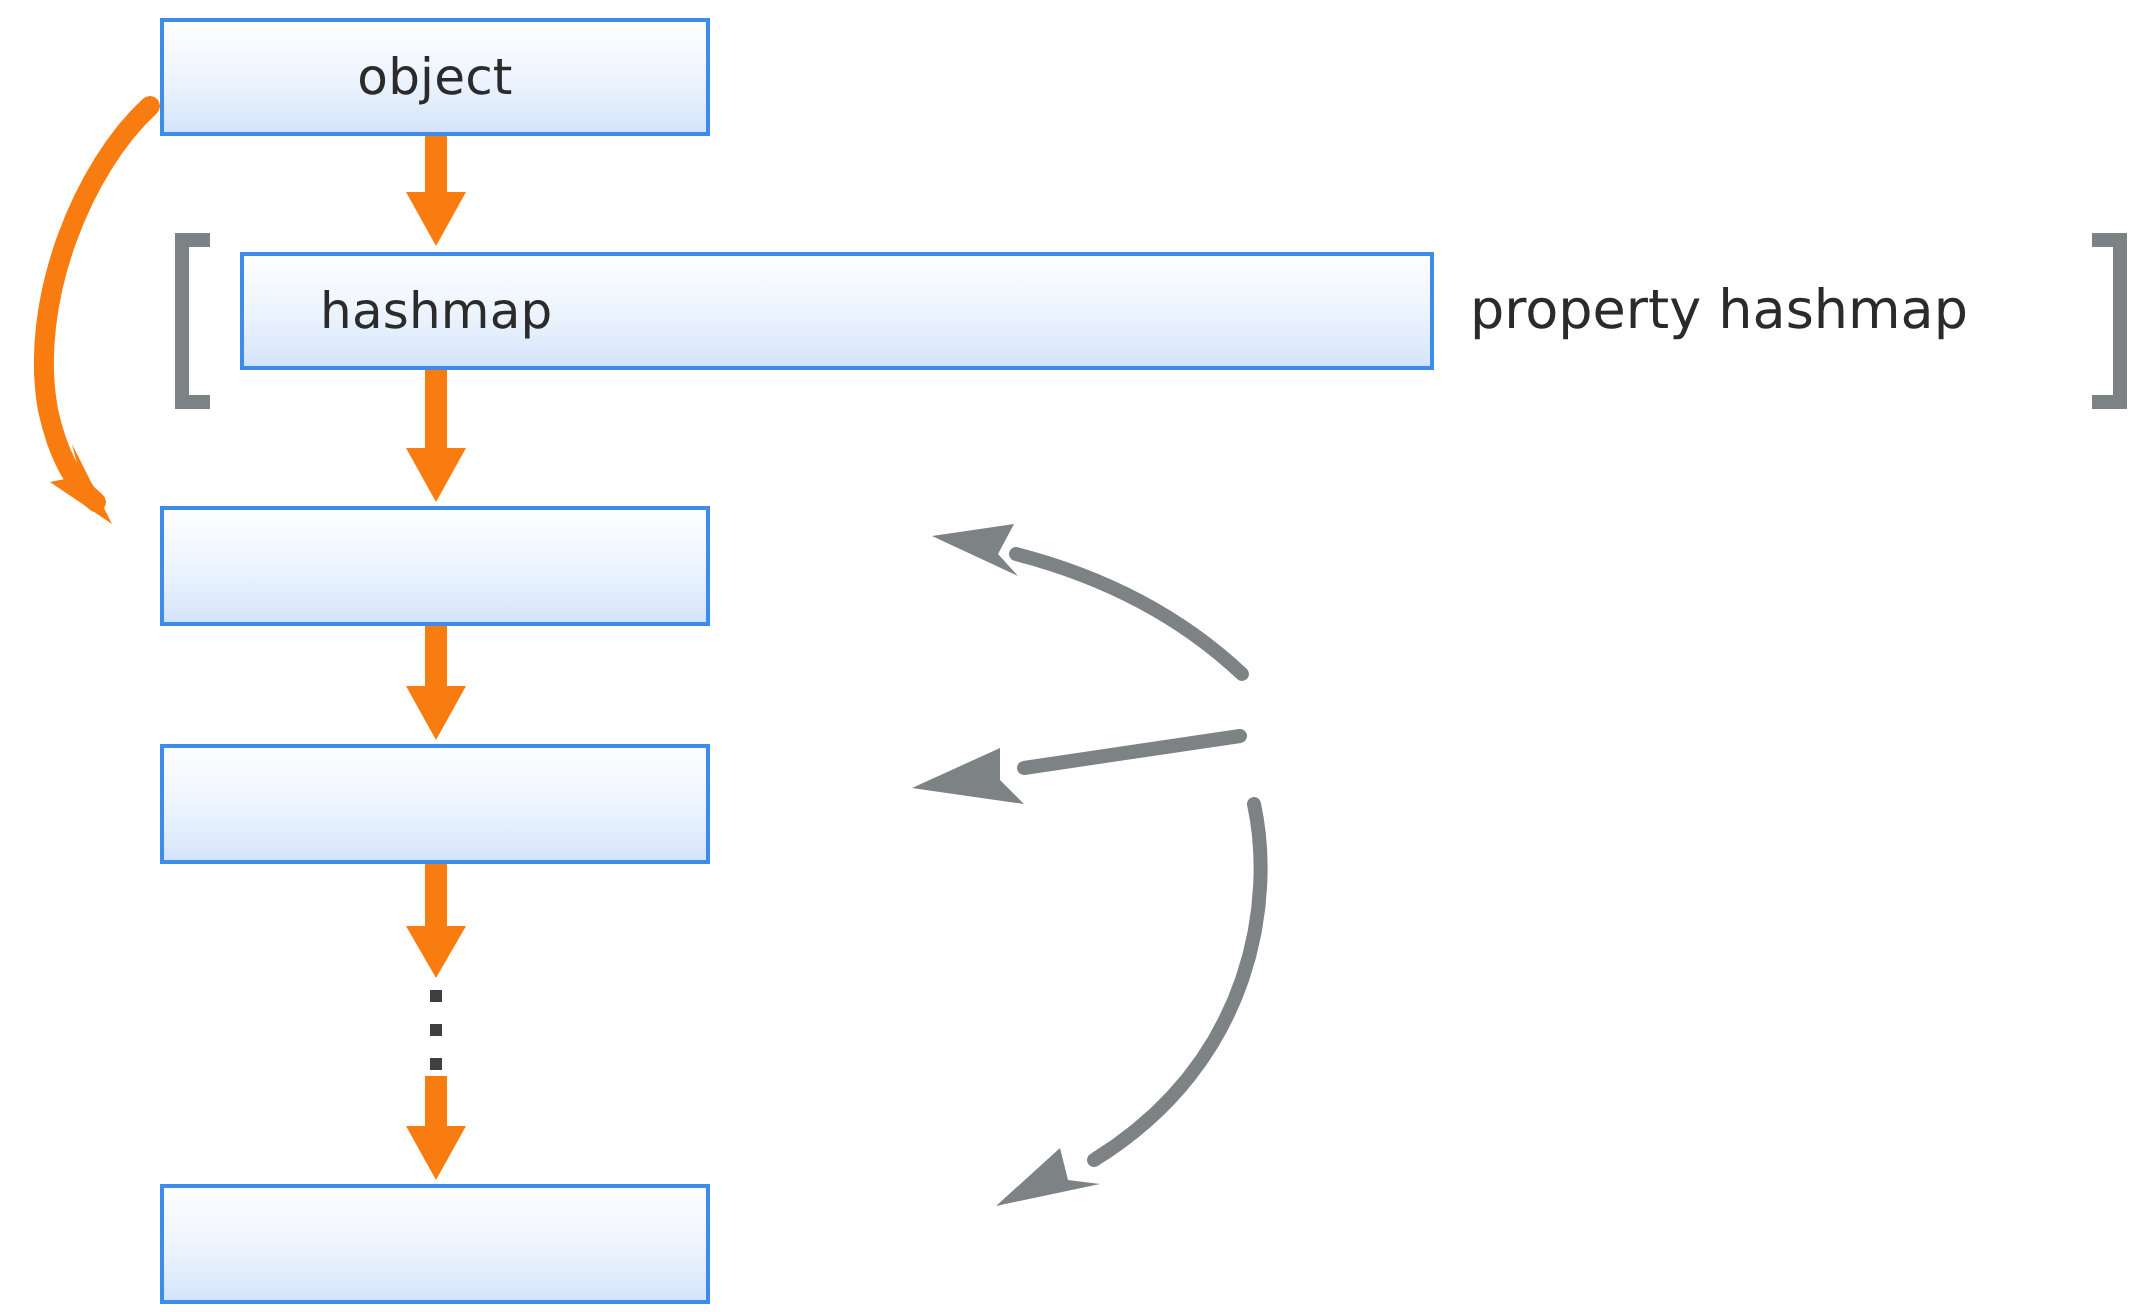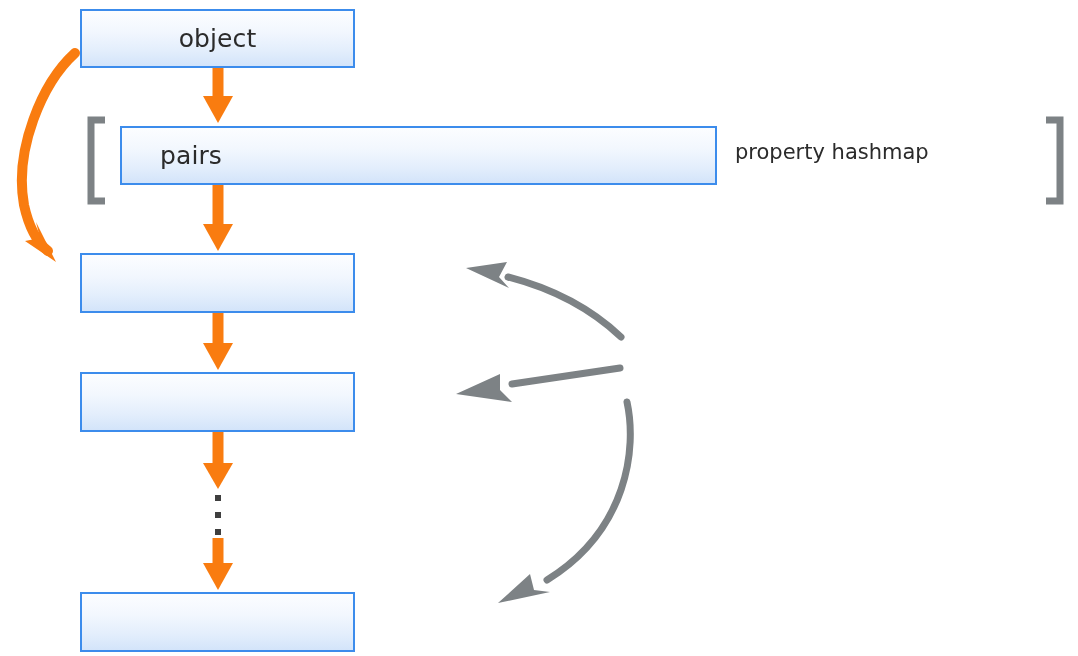--- a/index.html
+++ b/index.html
@@ -48,21 +48,21 @@
   }
   #box-object   { left: 80px;  top: 9px;   width: 275px; height: 59px; }
   #box-header   { left: 120px; top: 126px; width: 597px; height: 59px; justify-content: flex-start; }
   #box-header .box-label { margin-left: 38px; }
   #box-pair-1   { left: 80px;  top: 253px; width: 275px; height: 60px; }
   #box-pair-2   { left: 80px;  top: 372px; width: 275px; height: 60px; }
   #box-pair-3   { left: 80px;  top: 592px; width: 275px; height: 60px; }
 
   .free-text {
     position: absolute;
-    font-size: 21px;
+    font-size: 27px;
     color: #2b2b2b;
     white-space: nowrap;
     line-height: 1;
     text-align: right;
   }
   #label-property-hashmap { left: 735px; top: 142px; }
   #label-property-pairs   { left: 633px; top: 345px; }
 </style>
 </head>
 <body>
@@ -160,21 +160,21 @@
       <path d="M 627 402 C 637 448, 628 530, 547 580" fill="none" stroke="#7D8285" stroke-width="7" stroke-linecap="round"></path>
       <path d="M 498 603 L 530 574 L 534 590 L 550 592 Z" fill="#7D8285"></path>
     </g>
   </svg>
 
   <div class="box" id="box-object">
     <span class="box-label">object</span>
   </div>
 
   <div class="box" id="box-header">
-    <span class="box-label">pairs</span>
+    <span class="box-label">hashmap</span>
   </div>
 
   <div class="box" id="box-pair-1"></div>
   <div class="box" id="box-pair-2"></div>
   <div class="box" id="box-pair-3"></div>
 
   <div class="free-text" id="label-property-hashmap">property hashmap</div>
 
 
 </div>

